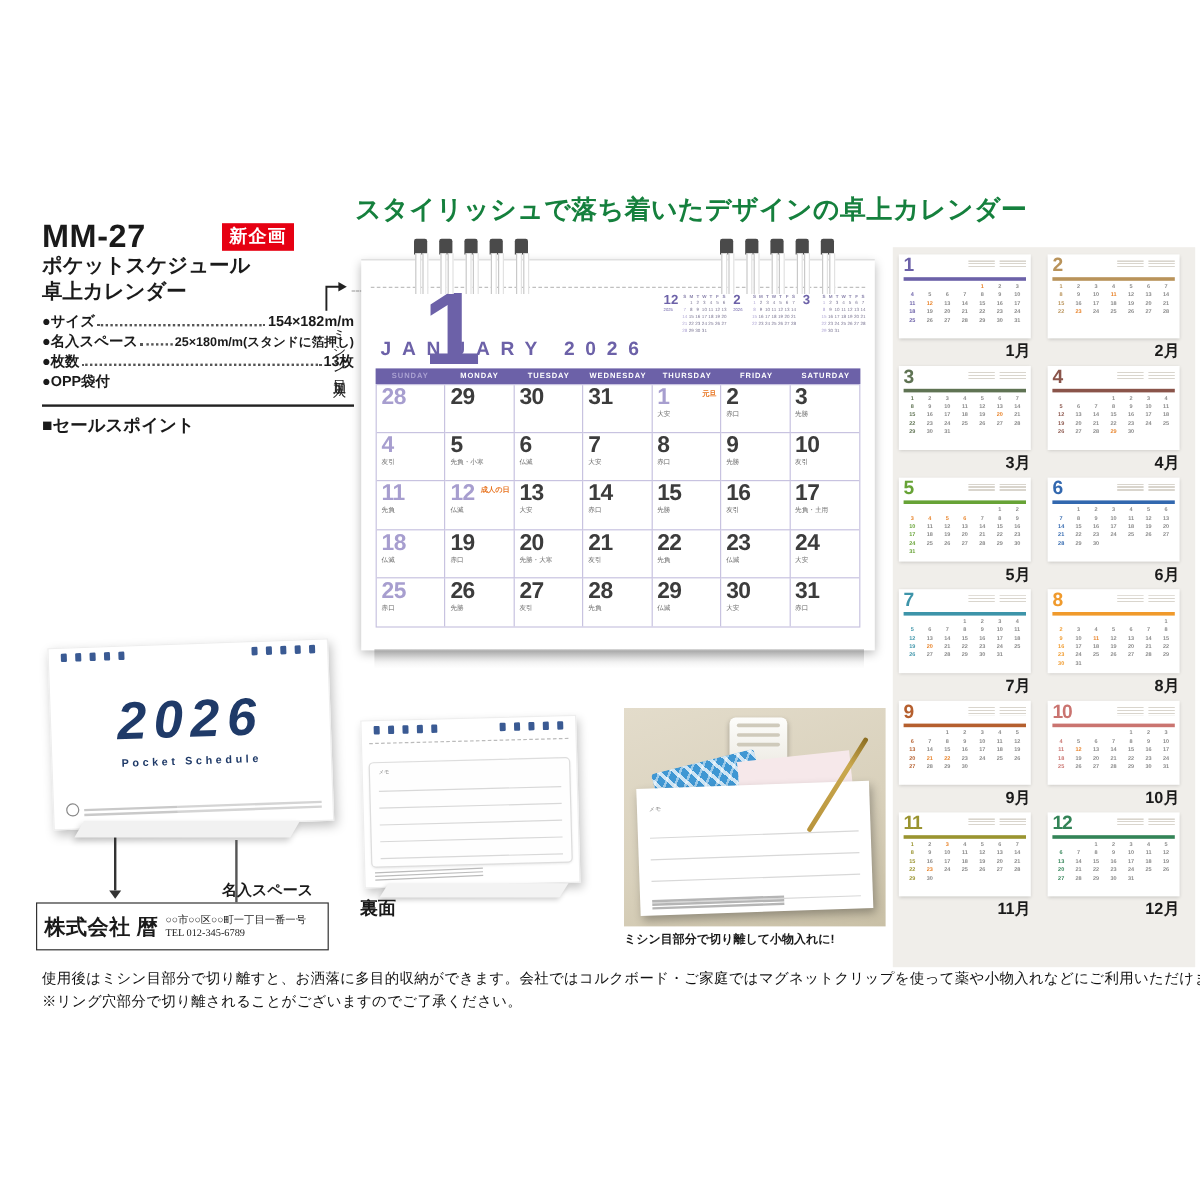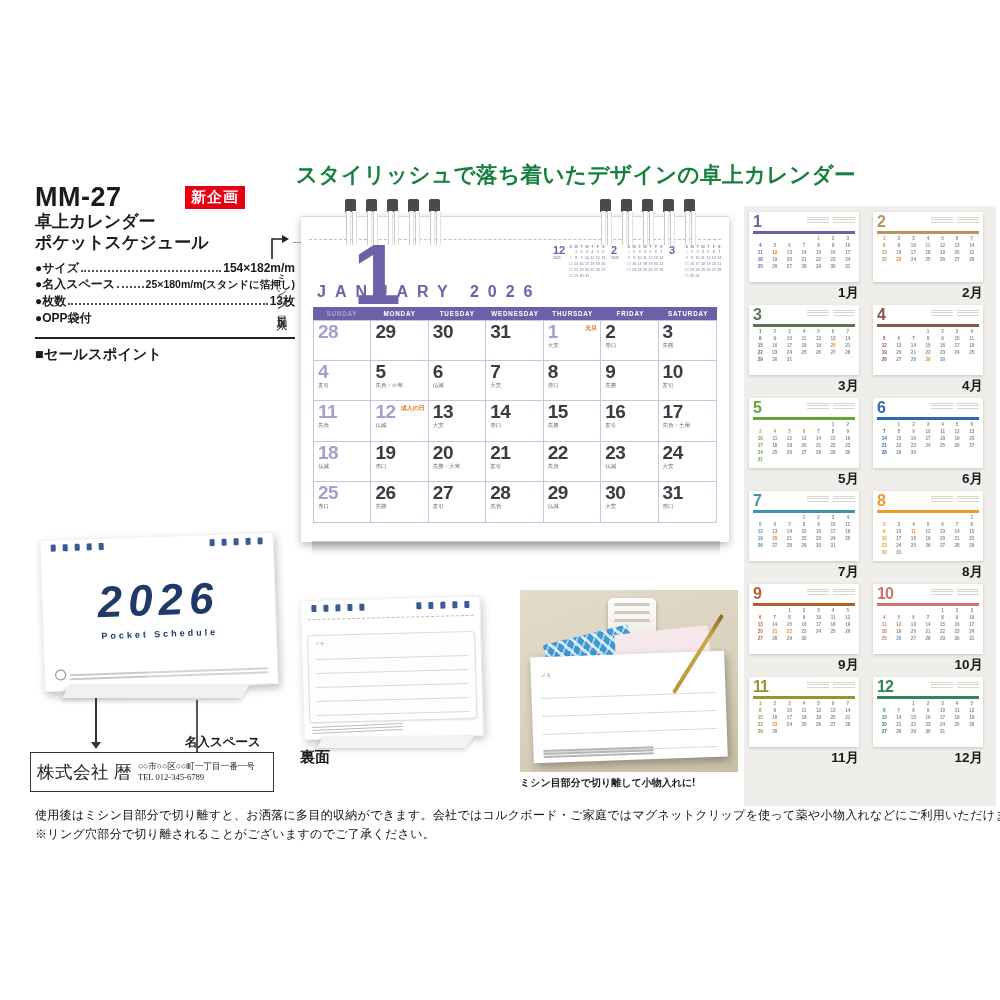--- a/index.html
+++ b/index.html
@@ -99,21 +99,21 @@
   #front-stand{position:absolute;left:30px;top:158px;width:180px;height:14px;background:#f1f1f1;
                transform:skewX(-30deg);box-shadow:0 3px 5px rgba(0,0,0,0.2);}
   #stand-leg{left:196px;top:700px;width:2px;height:52px;background:#555;}
 
   
   #front-arrow{left:95px;top:698px;width:2px;height:44px;background:#333;}
   #front-arrow:after{content:"";position:absolute;left:-4px;top:44px;border:5px solid transparent;border-top:7px solid #333;}
   #imprint-label{left:185px;top:734px;font-size:12.5px;font-weight:600;}
   #imprint-box{left:30px;top:752px;width:244px;height:40px;border:1.5px solid #333;background:#fff;
                display:flex;align-items:center;padding:0 6px;box-sizing:border-box;}
-  #imprint-company{font-family:"Liberation Serif","DejaVu Serif",serif;font-size:17.5px;font-weight:400;letter-spacing:0.5px;white-space:nowrap;}
+  #imprint-company{font-family:"Liberation Serif","DejaVu Serif",serif;font-size:17.5px;font-weight:700;letter-spacing:0.5px;white-space:nowrap;}
   #imprint-right{margin-left:6px;font-family:"Liberation Serif","DejaVu Serif",serif;font-size:8.6px;line-height:1.3;white-space:nowrap;}
 
   
   #back-photo{left:290px;top:586px;width:205px;height:170px;}
   #back-card{position:absolute;left:12px;top:12px;width:178px;height:138px;background:#fff;
              transform:rotate(-1.5deg);box-shadow:2px 4px 8px rgba(0,0,0,0.22);border:1px solid #eee;}
   #back-card .bc-perf{position:absolute;left:6px;right:6px;top:18px;border-top:1px dashed #bbb;}
   #back-pocket{position:absolute;left:5px;right:5px;top:34px;height:86px;background:#fefefe;
                border:1px solid #ddd;border-radius:4px;box-shadow:0 1px 2px rgba(0,0,0,0.08);}
   .pocket-memo{position:absolute;left:7px;top:5px;font-size:4.5px;color:#888;}
@@ -150,22 +150,22 @@
           font-size:12px;line-height:1.6;color:#111;white-space:nowrap;letter-spacing:0.3px;}
 </style>
 </head>
 <body>
 
 <div class="abs" id="left-info">
   <div style="position:relative;margin-top:24px;">
     <div id="prod-code">MM-27</div>
     <div id="new-badge">新企画</div>
   </div>
+  <div class="prod-name">ポケットスケジュール</div>
   <div class="prod-name">卓上カレンダー</div>
-  <div class="prod-name">ポケットスケジュール</div>
   <div id="spec-list">
       <div class="spec-row">
         <span class="lbl">●サイズ</span>
         <span class="leader"></span>
         <span class="val">154×182m/m</span>
       </div>
       <div class="spec-row">
         <span class="lbl">●名入スペース</span>
         <span class="leader"></span>
         <span class="val small">25×180m/m(スタンドに箔押し)</span>

